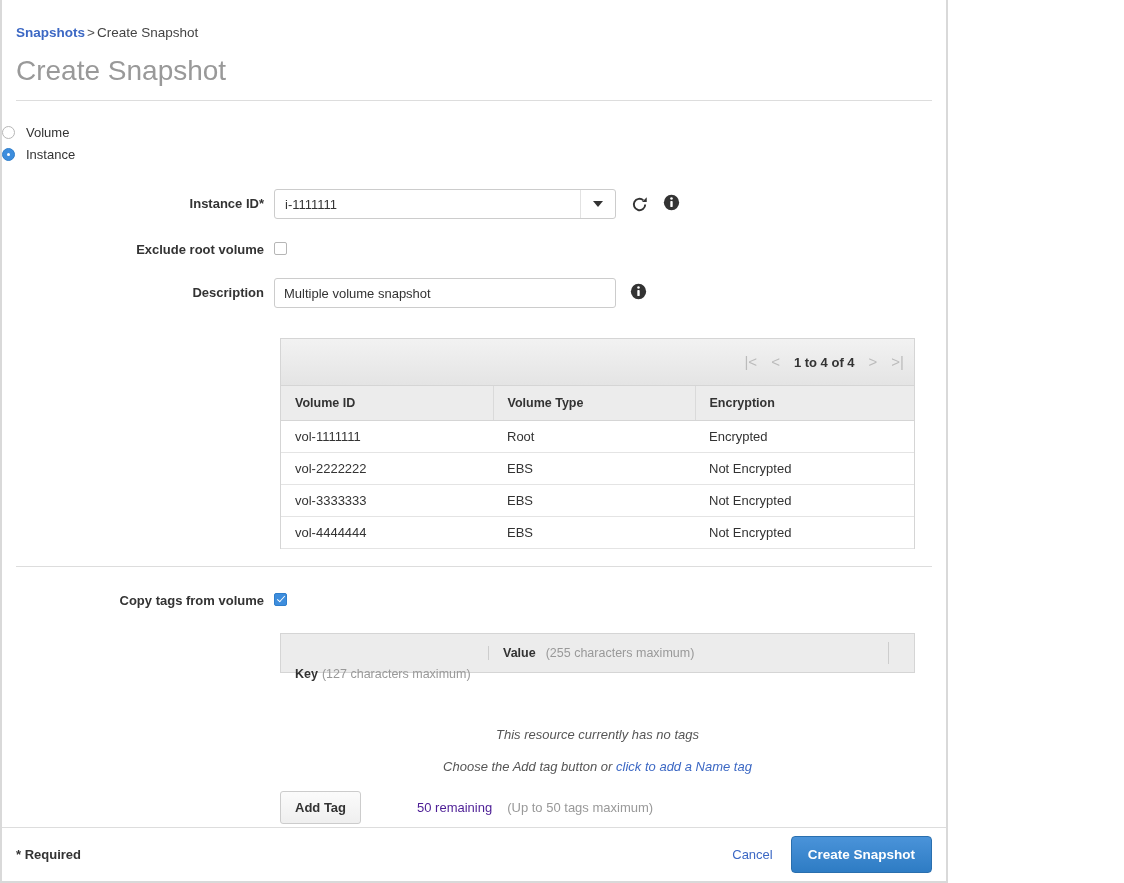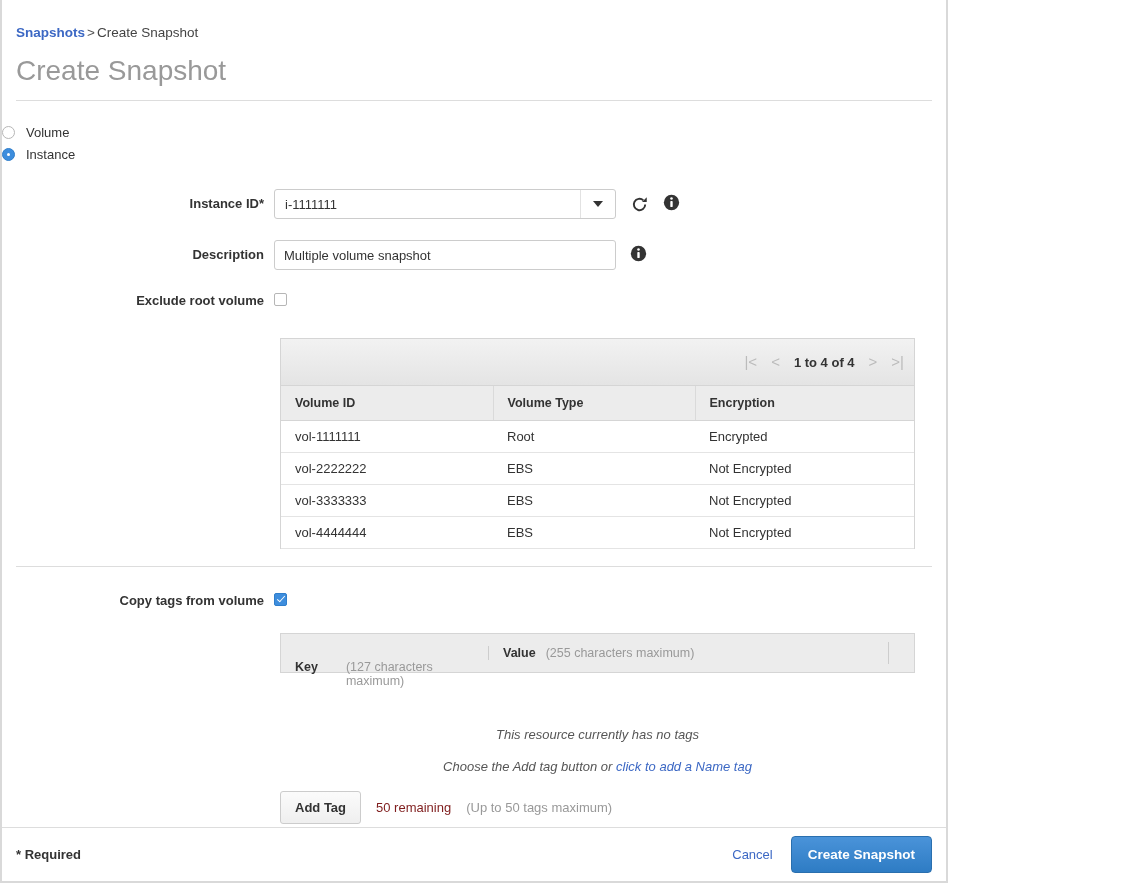--- a/index.html
+++ b/index.html
@@ -290,21 +290,21 @@
     background: #ececec;
     border: 1px solid #d5d5d5;
     height: 40px;
     box-sizing: border-box;
     align-items: center;
   }
   .tags-head .col-key {
     flex: 1;
     display: flex;
     align-items: baseline;
-    gap: 28px;
+    gap: 4px;
     padding-left: 14px;
     box-sizing: border-box;
     margin-top: 43px;
   }
   .tags-head .col-value {
     width: 400px;
     display: flex;
     align-items: baseline;
     gap: 10px;
     padding-left: 14px;
@@ -354,21 +354,22 @@
     border-radius: 3px;
     padding: 8px 14px;
     font-family: "Liberation Sans", sans-serif;
     font-size: 13px;
     font-weight: bold;
     color: #333333;
     cursor: pointer;
   }
   .remaining {
     font-size: 13px;
-    color: #7f1d1d;
+    color: #4c1d95;
+    margin-left: 41px;
   }
   .max-note {
     font-size: 13px;
     color: #999999;
   }
 
   
   .footer {
     position: absolute;
     left: 0;
@@ -456,38 +457,38 @@
         <span class="icon-info">
           <svg width="17" height="17" viewBox="0 0 20 20">
             <circle cx="10" cy="10" r="9" fill="#333333"></circle>
             <circle cx="10" cy="5.4" r="1.5" fill="#ffffff"></circle>
             <rect x="8.6" y="8.2" width="2.8" height="7.2" rx="1" fill="#ffffff"></rect>
           </svg>
         </span>
       </div>
     </div>
 
+    <div class="row" style="margin-top:23px;">
+      <div class="row-label">Exclude root volume</div>
+      <div class="row-field">
+        <span class="checkbox"></span>
+      </div>
+    </div>
+
     <div class="row" style="margin-top:21px;">
       <div class="row-label" style="padding-top:7px;">Description</div>
       <div class="row-field">
         <input class="text-input" type="text" value="Multiple volume snapshot" style="">
         <span class="icon-info">
           <svg width="17" height="17" viewBox="0 0 20 20">
             <circle cx="10" cy="10" r="9" fill="#333333"></circle>
             <circle cx="10" cy="5.4" r="1.5" fill="#ffffff"></circle>
             <rect x="8.6" y="8.2" width="2.8" height="7.2" rx="1" fill="#ffffff"></rect>
           </svg>
         </span>
-      </div>
-    </div>
-
-    <div class="row" style="margin-top:23px;">
-      <div class="row-label">Exclude root volume</div>
-      <div class="row-field">
-        <span class="checkbox"></span>
       </div>
     </div>
 
     <div class="table-block" style="margin-top:30px;">
       <div class="table-toolbar">
         <div class="pager">
           <span class="pager-arrow">|&lt;</span>
           <span class="pager-arrow">&lt;</span>
           <span class="pager-count">1 to 4 of 4</span>
           <span class="pager-arrow">&gt;</span>

